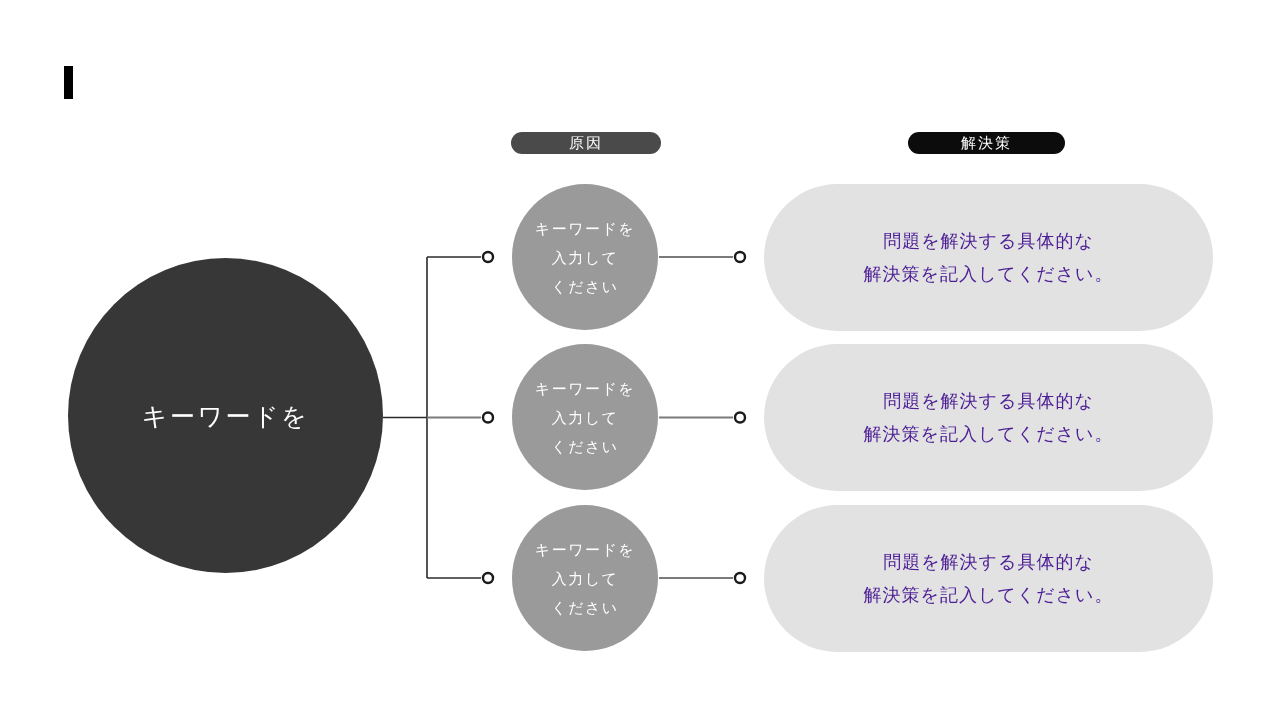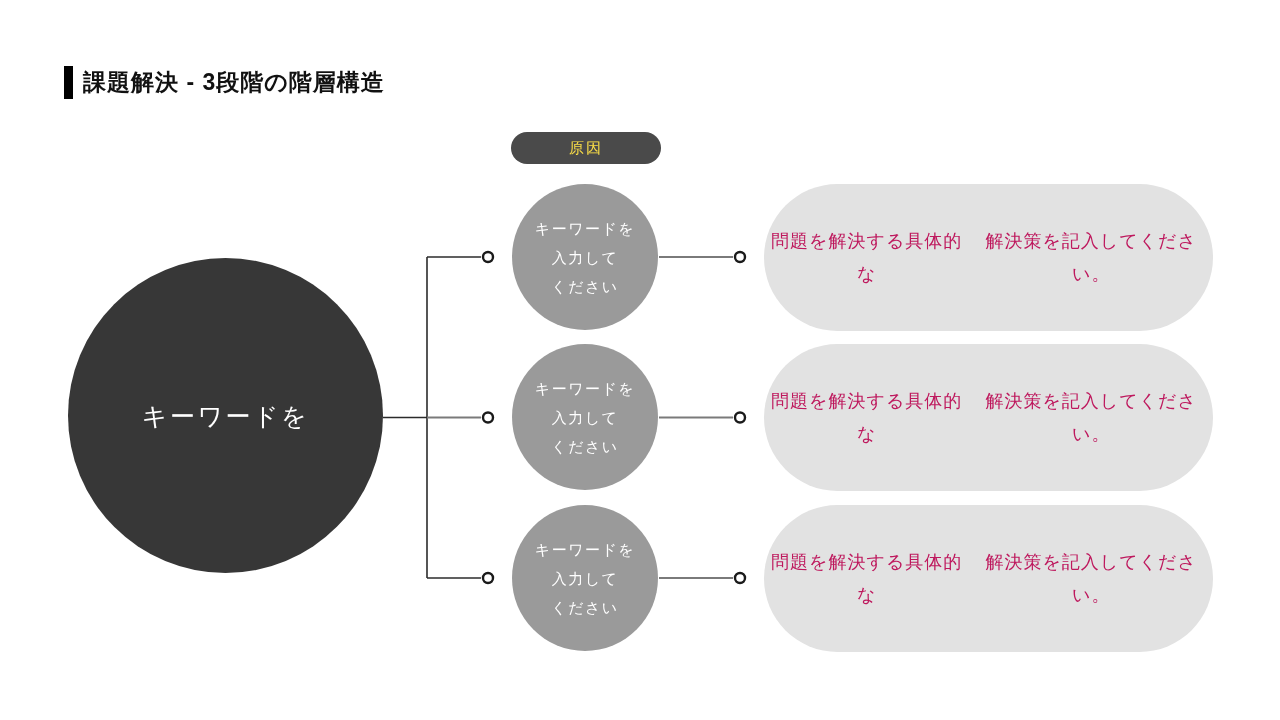--- a/index.html
+++ b/index.html
@@ -36,23 +36,23 @@
     font-weight: bold;
     color: #111111;
     letter-spacing: 1px;
     white-space: nowrap;
   }
 
   
   .pill {
     position: absolute;
     top: 132px;
-    height: 32px;
+    height: 22px;
     border-radius: 18px;
-    color: #fde047;
+    color: #ffffff;
     display: flex;
     align-items: center;
     justify-content: center;
     font-size: 15px;
     letter-spacing: 2px;
   }
   .pill-cause {
     left: 511px;
     width: 150px;
     background: #4a4a4a;
@@ -106,22 +106,23 @@
   .cause-3 { top: 505px; }
 
   
   .solution-box {
     position: absolute;
     left: 764px;
     width: 449px;
     height: 147px;
     border-radius: 74px;
     background: #e2e2e2;
-    color: #be185d;
-    display: flex;
+    color: #4c1d95;
+    display: flex;
+    flex-direction: column;
     align-items: center;
     justify-content: center;
     text-align: center;
     font-size: 18px;
     letter-spacing: 1px;
     line-height: 33px;
   }
   .solution-1 { top: 184px; }
   .solution-2 { top: 344px; }
   .solution-3 { top: 505px; }
@@ -135,25 +136,27 @@
     pointer-events: none;
   }
 </style>
 </head>
 <body>
 
 <div class="canvas">
 
   <div class="title-block">
     <span class="title-accent"></span>
-    <h1 class="title-text">課題解決 - 3段階の階層構造</h1>
   </div>
 
   <div class="pill pill-cause">
     <span>原因</span>
+  </div>
+  <div class="pill pill-solution">
+    <span>解決策</span>
   </div>
 
   <svg class="connectors" viewBox="0 0 1280 720" xmlns="http://www.w3.org/2000/svg">
 
     <path d="M383 417.5 H427" stroke="#2b2b2b" stroke-width="1.6" fill="none"></path>
 
     <path d="M427 257 V578" stroke="#2b2b2b" stroke-width="1.6" fill="none"></path>
 
     <path d="M427 257 H481" stroke="#2b2b2b" stroke-width="1.6" fill="none"></path>
     <path d="M427 417.5 H481" stroke="#7a7a7a" stroke-width="2" fill="none"></path>

